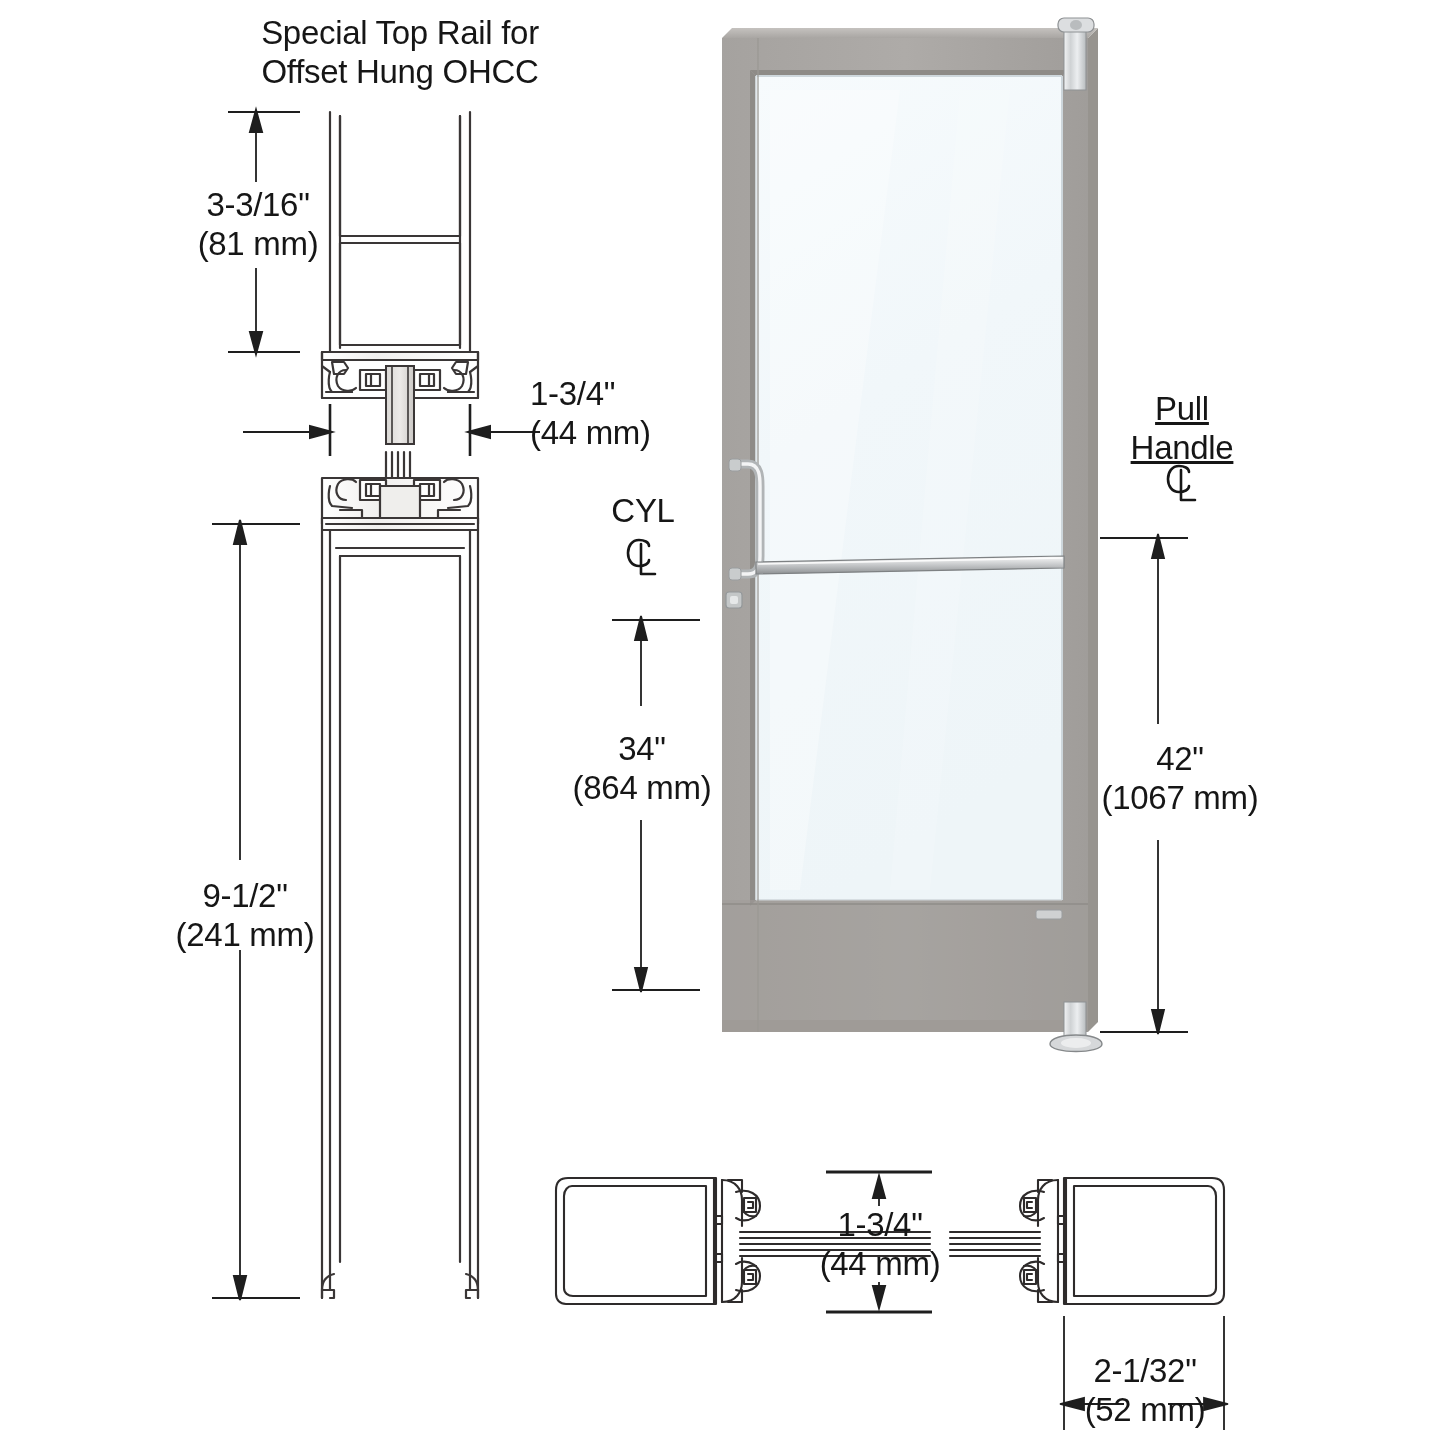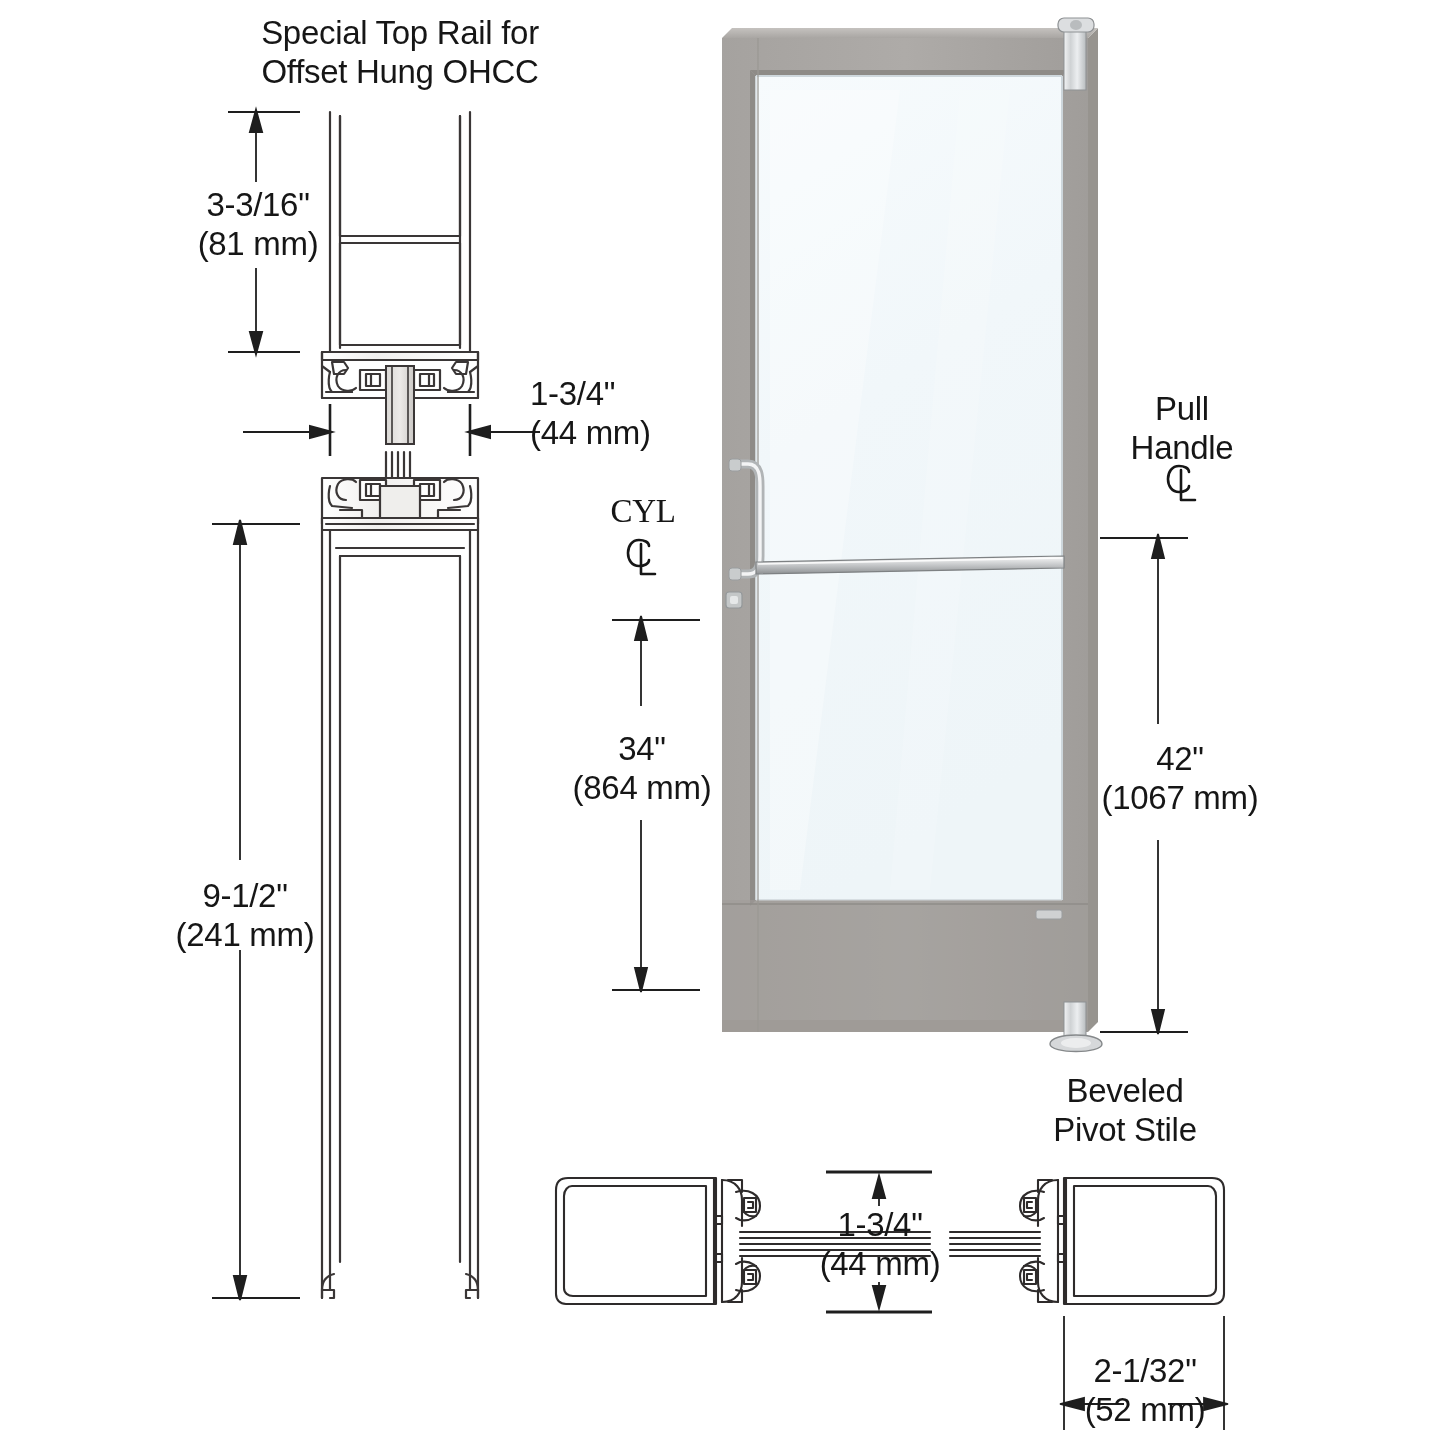--- a/index.html
+++ b/index.html
@@ -28,21 +28,20 @@
     letter-spacing: -0.3px;
   }
   .cap {
     font-size: 33px;
   }
   .dim {
     font-size: 33px;
   }
   .cyl-word {
     font-size: 33px;
-    font-family: Liberation Serif, serif;
   }
   
   .cl-sym {
     position: absolute;
     width: 40px;
     height: 42px;
   }
   svg.vec {
     position: absolute;
     left: 0;
@@ -301,21 +300,21 @@
 
     <polygon points="756,562 1064,556 1064,568 756,574" fill="url(#barG)" stroke="#7e8183" stroke-width="1.2"></polygon>
     <path d="M758 564 L1062 558" stroke="#ffffff" stroke-width="1.6" opacity="0.85" fill="none"></path>
 
     <rect x="726" y="592" width="16" height="16" rx="3" fill="#c4c7c8" stroke="#94989a" stroke-width="1.2"></rect>
     <rect x="730" y="596" width="8" height="8" rx="2" fill="#e6e8e9"></rect>
 
     <rect x="1036" y="910" width="26" height="9" rx="2" fill="#cfd1d2" stroke="#9a9d9f" stroke-width="1"></rect>
   </svg>
 
-  <div class="lbl cap" style="left:1092px; top:390px; width:180px;">Pull
+  <div class="lbl cap" style="left:1092px; top:390px; width:180px;text-decoration:underline;">Pull
 Handle</div>
 
   <svg class="cl-sym" style="left:1162px; top:464px;" viewBox="0 0 40 42">
     <path d="M27 8 C27 4 22 2 17 2 C10 2 6 8 6 15 C6 22 10 28 17 28 C22 28 27 26 27 22" stroke="#161616" stroke-width="2.6" fill="none" stroke-linecap="round"></path>
     <path d="M19 6 L19 36 L33 36" stroke="#161616" stroke-width="2.6" fill="none" stroke-linecap="round" stroke-linejoin="round"></path>
   </svg>
 
   <svg class="vec" width="1445" height="1445" viewBox="0 0 1445 1445">
     <g stroke="#1e1e1e" stroke-width="1.8" fill="#1e1e1e">
 
@@ -327,22 +326,20 @@
       <polygon points="1158,534 1152,558 1164,558"></polygon>
 
       <line x1="1158" y1="840" x2="1158" y2="1020"></line>
       <polygon points="1158,1034 1152,1010 1164,1010"></polygon>
     </g>
   </svg>
 
   <div class="lbl dim" style="left:1080px; top:740px; width:200px;">42"
 (1067 mm)</div>
 
-  <div class="lbl cap" style="left:1000px; top:1072px; width:250px;">Beveled
-Pivot Stile</div>
 
   <svg class="vec" width="1445" height="1445" viewBox="0 0 1445 1445">
     <g stroke="#2e2b2b" stroke-width="2.1" fill="none" stroke-linejoin="round" stroke-linecap="round">
 
       <path d="M568 1178 C560 1178 556 1182 556 1190 L556 1294 C556 1300 560 1304 566 1304 L716 1304 L716 1178 Z" fill="#ffffff"></path>
 
       <path d="M572 1186 C568 1186 564 1190 564 1196 L564 1288 C564 1293 568 1296 573 1296 L706 1296 L706 1186 Z"></path>
 
       <path d="M714 1178 L714 1304"></path>
       <path d="M722 1180 L722 1302"></path>

